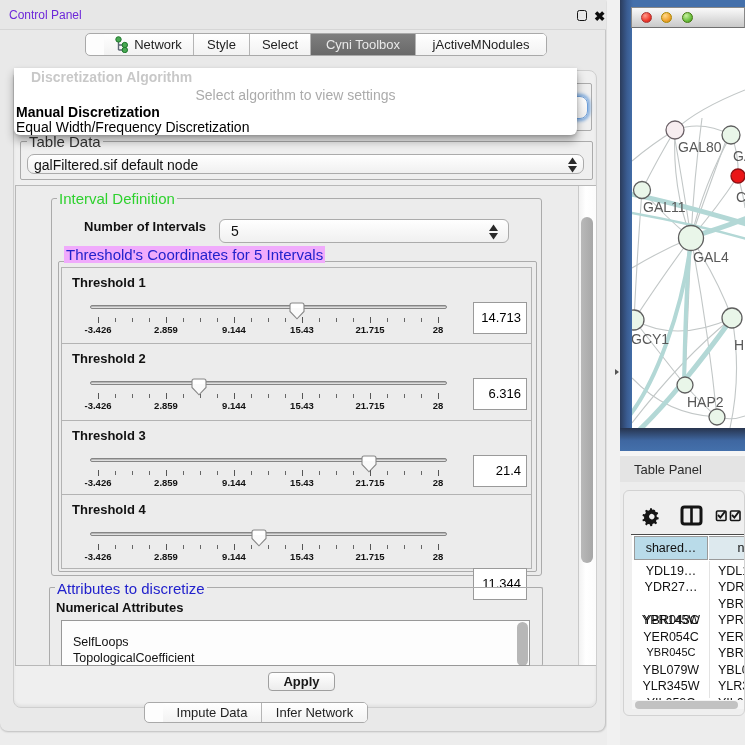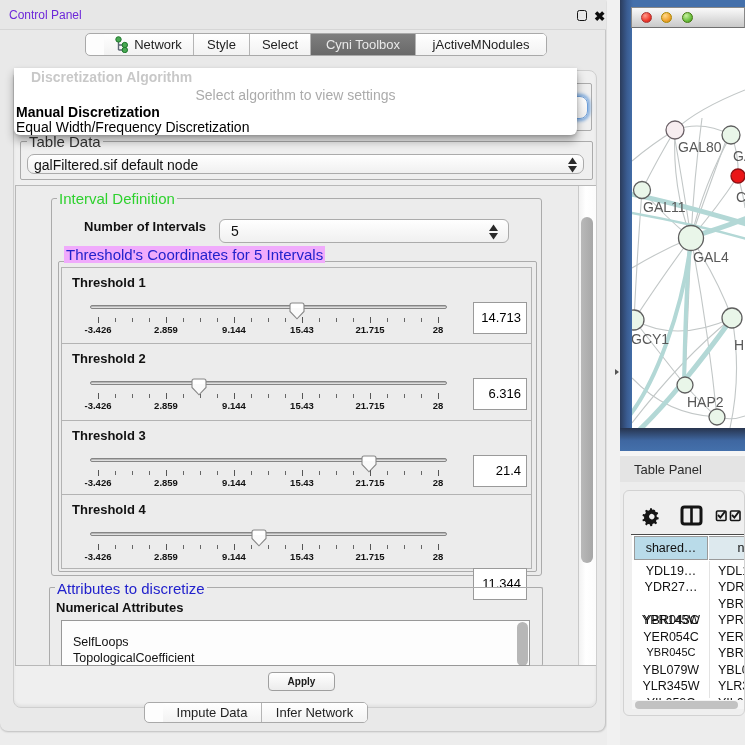--- a/index.html
+++ b/index.html
@@ -264,21 +264,21 @@
 </div>
 
 <div class="group" style="left:49px; top:587px; width:494px; height:79px; border-bottom:none;"></div>
 <div class="glabel" style="left:55px; top:580px; color:#2222cc; background:#ececec;">Attributes to discretize</div>
 <div class="abs" style="left:56px; top:600px; font-size:13px; font-weight:bold; color:#111;">Numerical Attributes</div>
 <div class="abs" style="left:61px; top:620px; width:469px; height:46px; background:#fdfdfd; border:1px solid #989898; overflow:hidden;">
   <div style="font-size:12.5px; color:#111; padding:14px 0 0 11px; line-height:15.5px;">SelfLoops<br>TopologicalCoefficient<br>BetweennessCentrality</div>
   <div class="abs" style="left:455px; top:1px; width:11px; height:44px; background:#b7b7b7; border-radius:6px;"></div>
 </div>
 
-<div class="abs" style="left:268px; top:672px; width:67px; height:19px; background:linear-gradient(#ffffff,#ececec); border:1px solid #9f9f9f; border-radius:4px; text-align:center; font-size:10px; font-weight:bold; color:#1a1a1a; line-height:17px;">Apply</div>
+<div class="abs" style="left:268px; top:672px; width:67px; height:19px; background:linear-gradient(#ffffff,#ececec); border:1px solid #9f9f9f; border-radius:4px; text-align:center; font-size:13px; font-weight:bold; color:#1a1a1a; line-height:17px;">Apply</div>
 
 <div class="seg" id="bottabs">
   <div class="s" style="width:99px;">Impute Data</div>
   <div class="s" style="width:105px;">Infer Network</div>
 </div>
 
 <div class="abs" id="popup">
   <div class="abs" style="left:17px; top:1px; font-size:14px; font-weight:bold; color:rgba(110,110,110,0.38);">Discretization Algorithm</div>
   <div class="abs" style="left:0; top:19px; width:563px; text-align:center; font-size:14px; color:#ababab;">Select algorithm to view settings</div>
   <div class="abs" style="left:2px; top:36px; font-size:14px; font-weight:bold; color:#000;">Manual Discretization</div>

